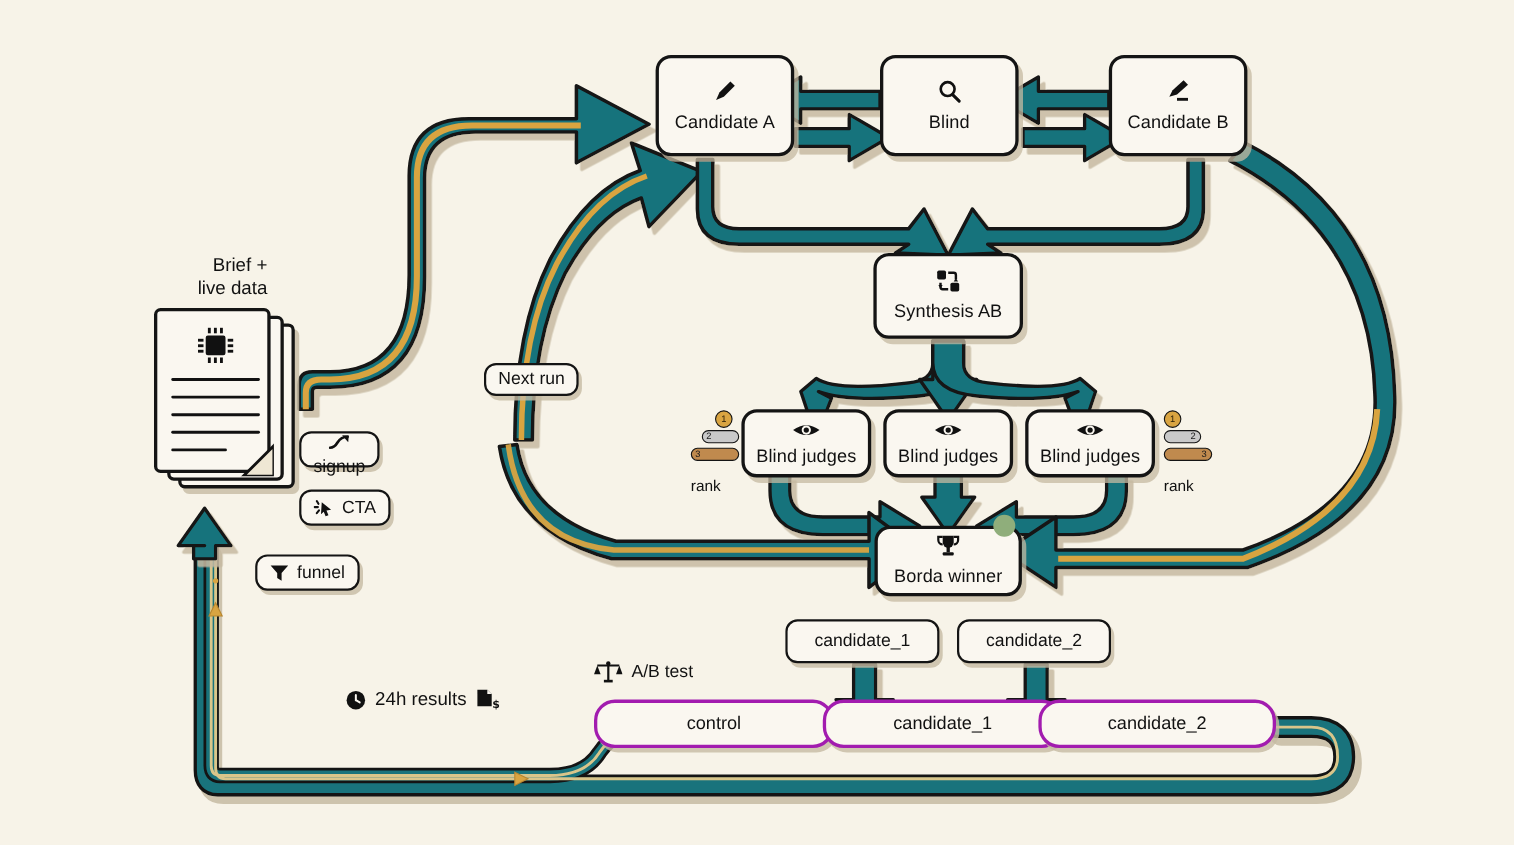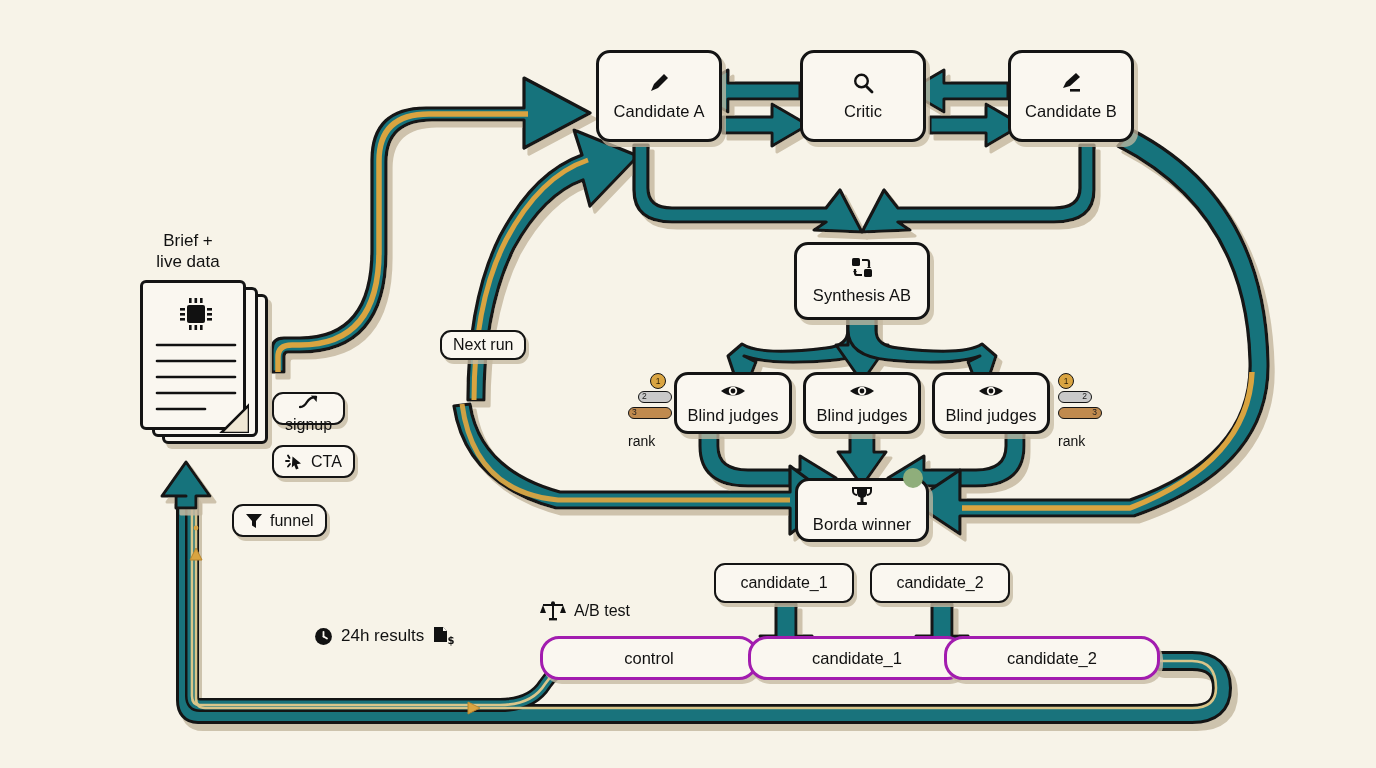--- a/index.html
+++ b/index.html
@@ -11,21 +11,21 @@
            border-radius:14px;box-shadow:4px 5px 0 rgba(198,186,162,.75);
            display:flex;flex-direction:column;align-items:center;
            justify-content:center;box-sizing:border-box;}
   .nodebox .glyph{font-size:22px;line-height:1;color:#111;margin-bottom:3px;}
   .nodebox .lbl{font-size:16.5px;color:#111;white-space:nowrap;letter-spacing:.1px;}
   .chip{position:absolute;background:#FAF7F0;border:2.5px solid #141414;
         border-radius:11px;box-shadow:3px 4px 0 rgba(198,186,162,.8);
         display:flex;align-items:center;gap:7px;padding:0 11px;
         box-sizing:border-box;font-size:16px;color:#111;white-space:nowrap;}
   .chip .ci{display:inline-flex;align-items:center;}
-  .bigtext{position:absolute;font-size:17px;color:#111;text-align:center;
+  .bigtext{position:absolute;font-size:17px;color:#111;text-align:right;
            line-height:1.25;white-space:pre-line;}
   .rankw{position:absolute;width:52px;}
   .rankw .rrow{display:flex;align-items:center;height:13px;margin-bottom:3px;}
   .rankw .bar{height:12px;border:1.6px solid #141414;border-radius:6px;
               box-sizing:border-box;display:flex;align-items:center;}
   .rankw .num{font-size:8.5px;color:#1a1a1a;line-height:1;}
   .rankw .circ{width:14px;height:14px;border-radius:50%;background:#D9A441;
                border:1.6px solid #141414;display:flex;align-items:center;
                justify-content:center;font-size:8.5px;color:#2a1d05;}
   .rankw .rlbl{font-size:14px;color:#111;margin-top:14px;}
@@ -137,34 +137,34 @@
   <span class="lbl">Candidate A</span>
 </div>
 
 <div class="nodebox" style="left:800px;top:50px;width:126px;height:92px;">
   <span class="glyph">
     <svg width="24" height="24" viewBox="0 0 24 24">
           <circle cx="10.5" cy="10" r="6.3" fill="none" stroke="#111" stroke-width="2.4"></circle>
           <line x1="15" y1="15" x2="21" y2="21" stroke="#111" stroke-width="2.8" stroke-linecap="round"></line>
         </svg>
   </span>
-  <span class="lbl">Critic</span>
+  <span class="lbl">Blind</span>
 </div>
 
 <div class="nodebox" style="left:1008px;top:50px;width:126px;height:92px;">
   <span class="glyph">
     <svg width="24" height="24" viewBox="0 0 24 24">
           <path d="M4 17 L7 11 L17 2 L21 6 L11 15 Z" fill="#111"></path>
           <rect x="11" y="18" width="10" height="2.6" fill="#111"></rect>
         </svg>
   </span>
   <span class="lbl">Candidate B</span>
 </div>
 
-<div class="nodebox" style="left:794px;top:242px;width:136px;height:78px;">
+<div class="nodebox" style="left:794px;top:230px;width:136px;height:78px;">
   <span class="glyph">
     <svg width="24" height="22" viewBox="0 0 24 22">
           <rect x="2" y="1" width="8" height="8" rx="1.6" fill="#111"></rect>
           <rect x="14" y="12" width="8" height="8" rx="1.6" fill="#111"></rect>
           <path d="M12 3 h5 a2 2 0 0 1 2 2 v4" fill="none" stroke="#111" stroke-width="2.2"></path>
           <path d="M17 11 l2-3 2 3 Z" fill="#111"></path>
           <path d="M12 18 H7 a2 2 0 0 1 -2 -2 v-4" fill="none" stroke="#111" stroke-width="2.2"></path>
           <path d="M3 14 l2 3 2 -3 Z" fill="#111"></path>
         </svg>
   </span>

